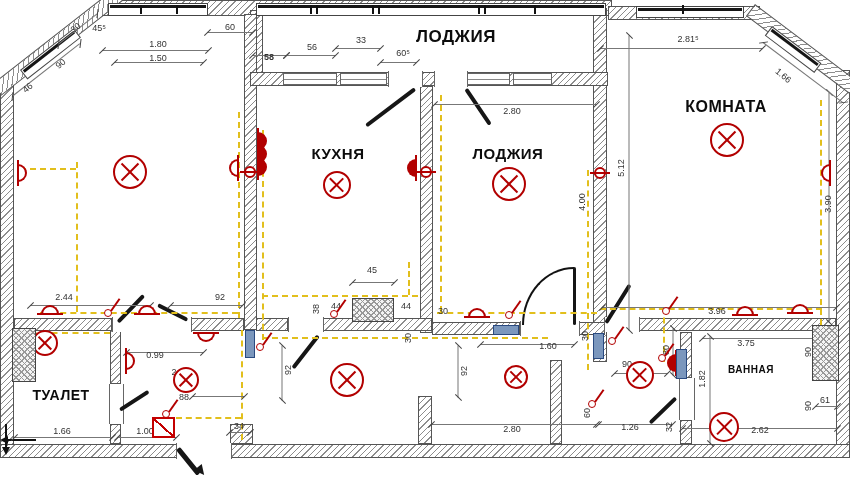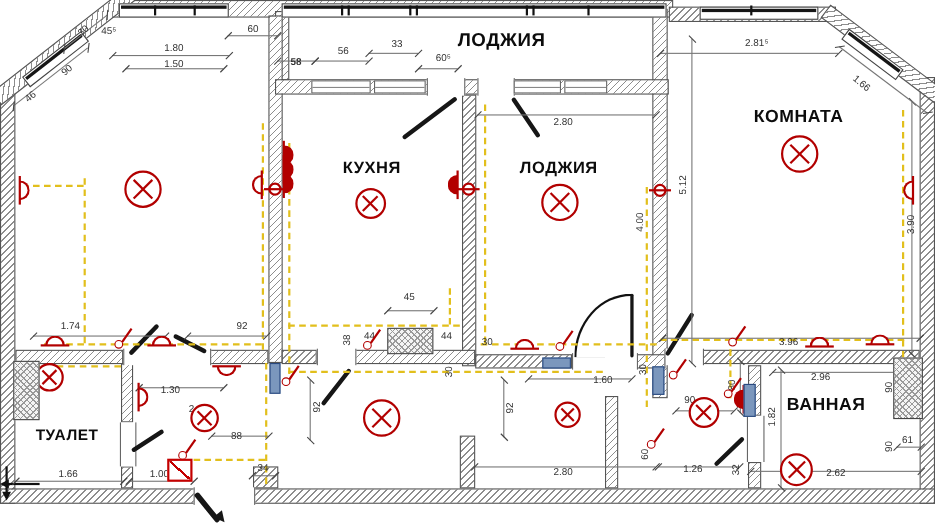--- a/index.html
+++ b/index.html
@@ -240,57 +240,57 @@
     <div class="abs dimlab" style="left: 269px; top: 57px; transform: translate(-50%, -50%) rotate(0deg); font-weight: bold;">58</div>
     <div class="abs dimlab" style="left: 312px; top: 47px; transform: translate(-50%, -50%) rotate(0deg);">56</div>
     <div class="abs dimlab" style="left: 361px; top: 40px; transform: translate(-50%, -50%) rotate(0deg);">33</div>
     <div class="abs dimlab" style="left: 403px; top: 53px; transform: translate(-50%, -50%) rotate(0deg);">60⁵</div>
     <div class="abs dimlab" style="left: 688px; top: 39px; transform: translate(-50%, -50%) rotate(0deg);">2.81⁵</div>
     <div class="abs dimlab" style="left: 783px; top: 76px; transform: translate(-50%, -50%) rotate(40deg);">1.66</div>
     <div class="abs dimlab" style="left: 512px; top: 111px; transform: translate(-50%, -50%) rotate(0deg);">2.80</div>
     <div class="abs dimlab" style="left: 621px; top: 168px; transform: translate(-50%, -50%) rotate(-90deg);">5.12</div>
     <div class="abs dimlab" style="left: 582px; top: 202px; transform: translate(-50%, -50%) rotate(-90deg);">4.00</div>
     <div class="abs dimlab" style="left: 828px; top: 204px; transform: translate(-50%, -50%) rotate(-90deg);">3.90</div>
-    <div class="abs dimlab" style="left: 64px; top: 297px; transform: translate(-50%, -50%) rotate(0deg);">1.74</div>
+    <div class="abs dimlab" style="left: 64px; top: 297px; transform: translate(-50%, -50%) rotate(0deg);">2.44</div>
     <div class="abs dimlab" style="left: 220px; top: 297px; transform: translate(-50%, -50%) rotate(0deg);">92</div>
     <div class="abs dimlab" style="left: 372px; top: 270px; transform: translate(-50%, -50%) rotate(0deg);">45</div>
     <div class="abs dimlab" style="left: 316px; top: 309px; transform: translate(-50%, -50%) rotate(-90deg);">38</div>
     <div class="abs dimlab" style="left: 336px; top: 306px; transform: translate(-50%, -50%) rotate(0deg);">44</div>
     <div class="abs dimlab" style="left: 406px; top: 306px; transform: translate(-50%, -50%) rotate(0deg);">44</div>
     <div class="abs dimlab" style="left: 443px; top: 311px; transform: translate(-50%, -50%) rotate(0deg);">30</div>
     <div class="abs dimlab" style="left: 408px; top: 338px; transform: translate(-50%, -50%) rotate(-90deg);">30</div>
     <div class="abs dimlab" style="left: 288px; top: 370px; transform: translate(-50%, -50%) rotate(-90deg);">92</div>
-    <div class="abs dimlab" style="left: 155px; top: 355px; transform: translate(-50%, -50%) rotate(0deg);">1.30</div>
+    <div class="abs dimlab" style="left: 155px; top: 355px; transform: translate(-50%, -50%) rotate(0deg);">0.99</div>
     <div class="abs dimlab" style="left: 174px; top: 372px; transform: translate(-50%, -50%) rotate(0deg);">2</div>
-    <div class="abs dimlab" style="left: 215px; top: 397px; transform: translate(-50%, -50%) rotate(0deg);">88</div>
+    <div class="abs dimlab" style="left: 184px; top: 397px; transform: translate(-50%, -50%) rotate(0deg);">88</div>
     <div class="abs dimlab" style="left: 62px; top: 431px; transform: translate(-50%, -50%) rotate(0deg);">1.66</div>
     <div class="abs dimlab" style="left: 145px; top: 431px; transform: translate(-50%, -50%) rotate(0deg);">1.00</div>
     <div class="abs dimlab" style="left: 239px; top: 426px; transform: translate(-50%, -50%) rotate(0deg);">34</div>
     <div class="abs dimlab" style="left: 548px; top: 346px; transform: translate(-50%, -50%) rotate(0deg);">1.60</div>
     <div class="abs dimlab" style="left: 585px; top: 336px; transform: translate(-50%, -50%) rotate(-90deg);">30</div>
     <div class="abs dimlab" style="left: 464px; top: 371px; transform: translate(-50%, -50%) rotate(-90deg);">92</div>
     <div class="abs dimlab" style="left: 512px; top: 429px; transform: translate(-50%, -50%) rotate(0deg);">2.80</div>
     <div class="abs dimlab" style="left: 587px; top: 413px; transform: translate(-50%, -50%) rotate(-90deg);">60</div>
     <div class="abs dimlab" style="left: 627px; top: 364px; transform: translate(-50%, -50%) rotate(0deg);">90</div>
     <div class="abs dimlab" style="left: 666px; top: 350px; transform: translate(-50%, -50%) rotate(-90deg);">80</div>
     <div class="abs dimlab" style="left: 630px; top: 427px; transform: translate(-50%, -50%) rotate(0deg);">1.26</div>
     <div class="abs dimlab" style="left: 669px; top: 427px; transform: translate(-50%, -50%) rotate(-90deg);">32</div>
     <div class="abs dimlab" style="left: 717px; top: 311px; transform: translate(-50%, -50%) rotate(0deg);">3.96</div>
-    <div class="abs dimlab" style="left: 746px; top: 343px; transform: translate(-50%, -50%) rotate(0deg);">2.96</div>
+    <div class="abs dimlab" style="left: 746px; top: 343px; transform: translate(-50%, -50%) rotate(0deg);">3.75</div>
     <div class="abs dimlab" style="left: 702px; top: 379px; transform: translate(-50%, -50%) rotate(-90deg);">1.82</div>
     <div class="abs dimlab" style="left: 808px; top: 352px; transform: translate(-50%, -50%) rotate(-90deg);">90</div>
     <div class="abs dimlab" style="left: 825px; top: 400px; transform: translate(-50%, -50%) rotate(0deg);">61</div>
     <div class="abs dimlab" style="left: 808px; top: 406px; transform: translate(-50%, -50%) rotate(-90deg);">90</div>
     <div class="abs dimlab" style="left: 760px; top: 430px; transform: translate(-50%, -50%) rotate(0deg); text-align: center;">2.62</div>
     <div class="abs room" style="left: 456px; top: 37px; font-size: 17px; transform: translate(-50%, -50%);">ЛОДЖИЯ</div>
     <div class="abs room" style="left: 338px; top: 153px; font-size: 15px; transform: translate(-50%, -50%);">КУХНЯ</div>
     <div class="abs room" style="left: 508px; top: 153px; font-size: 15px; transform: translate(-50%, -50%);">ЛОДЖИЯ</div>
     <div class="abs room" style="left: 726px; top: 107px; font-size: 16px; transform: translate(-50%, -50%);">КОМНАТА</div>
     <div class="abs room" style="left: 61px; top: 395px; font-size: 14px; transform: translate(-50%, -50%);">ТУАЛЕТ</div>
-    <div class="abs room" style="left: 751px; top: 369px; font-size: 16px; transform: translate(-50%, -50%); text-align: right;">ВАННАЯ</div>
+    <div class="abs room" style="left: 751px; top: 369px; font-size: 10px; transform: translate(-50%, -50%); text-align: right;">ВАННАЯ</div>
     <div class="abs light" style="left: 113px; top: 155px; width: 34px; height: 34px;">
       <div class="xl" style="transform: rotate(45deg);"></div>
       <div class="xl" style="transform: rotate(-45deg);"></div>
     </div>
     <div class="abs light" style="left: 323px; top: 171px; width: 28px; height: 28px;">
       <div class="xl" style="transform: rotate(45deg);"></div>
       <div class="xl" style="transform: rotate(-45deg);"></div>
     </div>
     <div class="abs light" style="left: 492px; top: 167px; width: 34px; height: 34px;">
       <div class="xl" style="transform: rotate(45deg);"></div>

